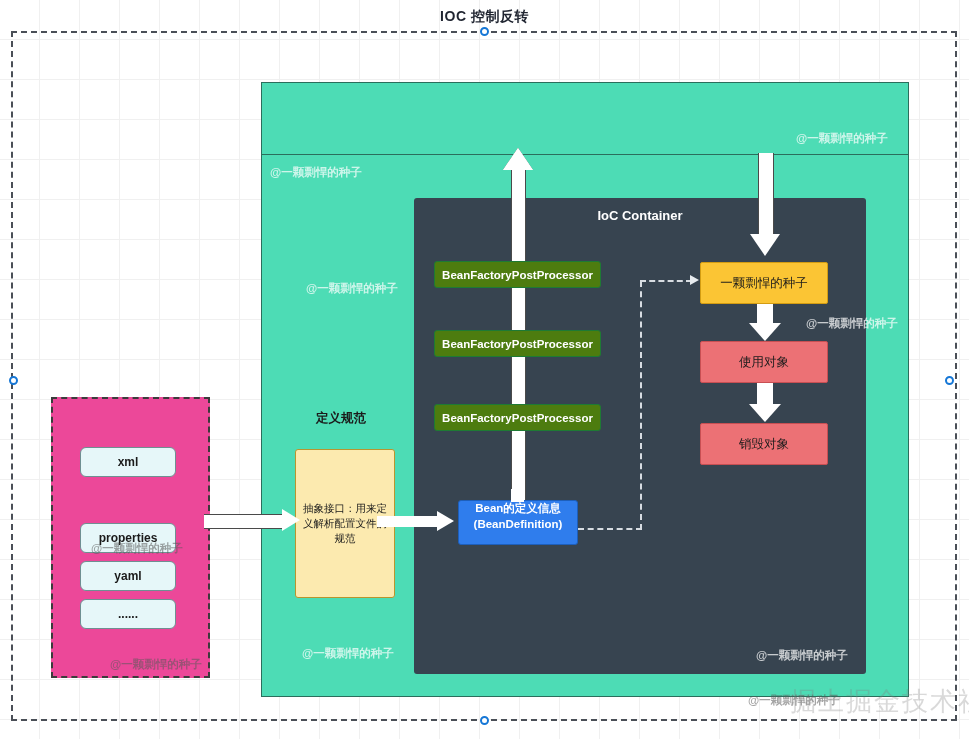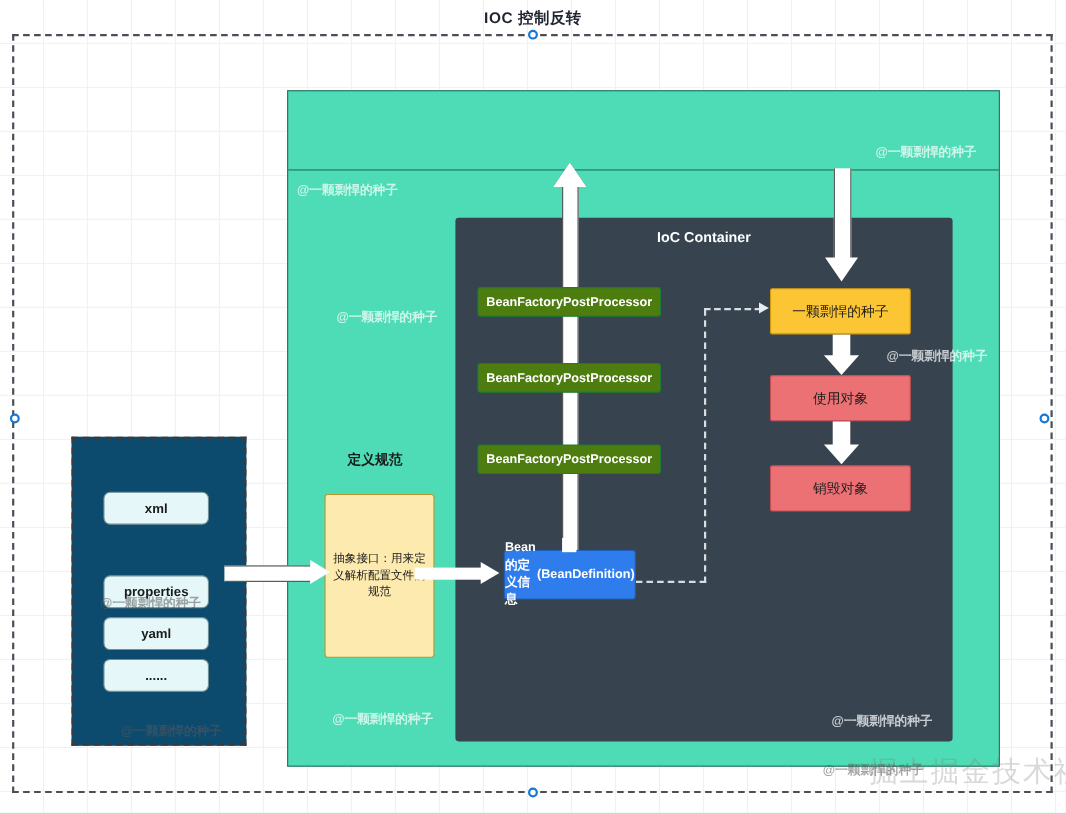--- a/index.html
+++ b/index.html
@@ -36,23 +36,23 @@
     background:#ffffff;border:2px solid #1677d6;box-sizing:border-box;
     z-index:40;
   }
   .h-top{left:480px;top:27px;}
   .h-left{left:9px;top:376px;}
   .h-right{left:945px;top:376px;}
   .h-bottom{left:480px;top:716px;}
 
   
   .config-group{
-    position:absolute;left:65px;top:397px;width:159px;height:281px;
+    position:absolute;left:51px;top:397px;width:159px;height:281px;
     border:2px dashed #3b3b3b;
-    box-sizing:border-box;background:#0c4a6e;
+    box-sizing:border-box;background:#ec4899;
   }
   .cfg-box{
     position:absolute;left:27px;width:96px;height:30px;
     background:#e6f7f9;border:1px solid #6f8f92;border-radius:6px;
     box-sizing:border-box;
     display:flex;align-items:center;justify-content:center;
     font-size:12px;font-weight:bold;color:#1b1b1b;
   }
   .cfg-0{top:48px;} .cfg-1{top:86px;} .cfg-2{top:124px;}
   .cfg-3{top:162px;} .cfg-4{top:200px;}
@@ -93,21 +93,21 @@
     font-size:11.5px;font-weight:bold;color:#ffffff;
     z-index:12;
   }
   .bfpp-0{top:261px;} .bfpp-1{top:330px;} .bfpp-2{top:404px;}
 
   
   .beandef{
     position:absolute;left:458px;top:500px;width:120px;height:45px;
     background:#2f7ded;border:1px solid #1d5fbb;border-radius:3px;
     box-sizing:border-box;
-    display:flex;align-items:center;
+    display:flex;flex-direction:column;align-items:center;
     font-size:11.5px;font-weight:bold;color:#ffffff;line-height:1.35;
     z-index:12;
   }
 
   
   .life{
     position:absolute;left:700px;width:128px;height:42px;
     box-sizing:border-box;border-radius:2px;
     display:flex;align-items:center;justify-content:center;
     font-size:12.5px;color:#1b1b1b;

